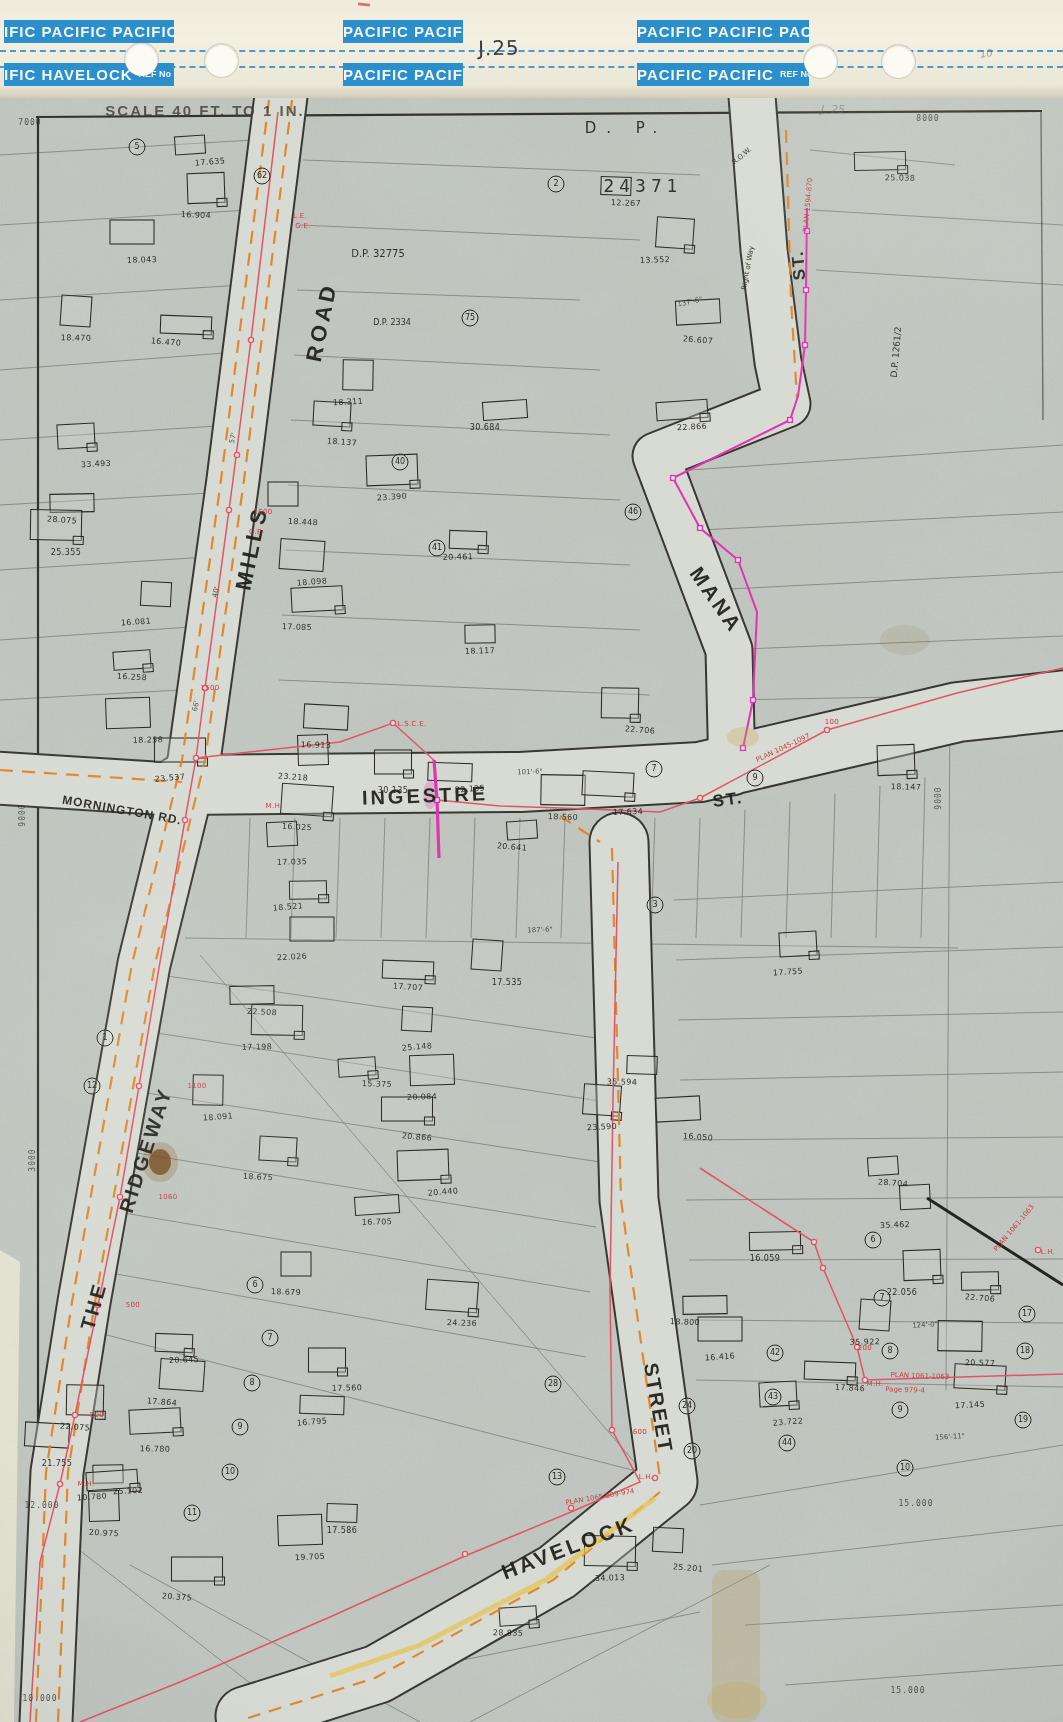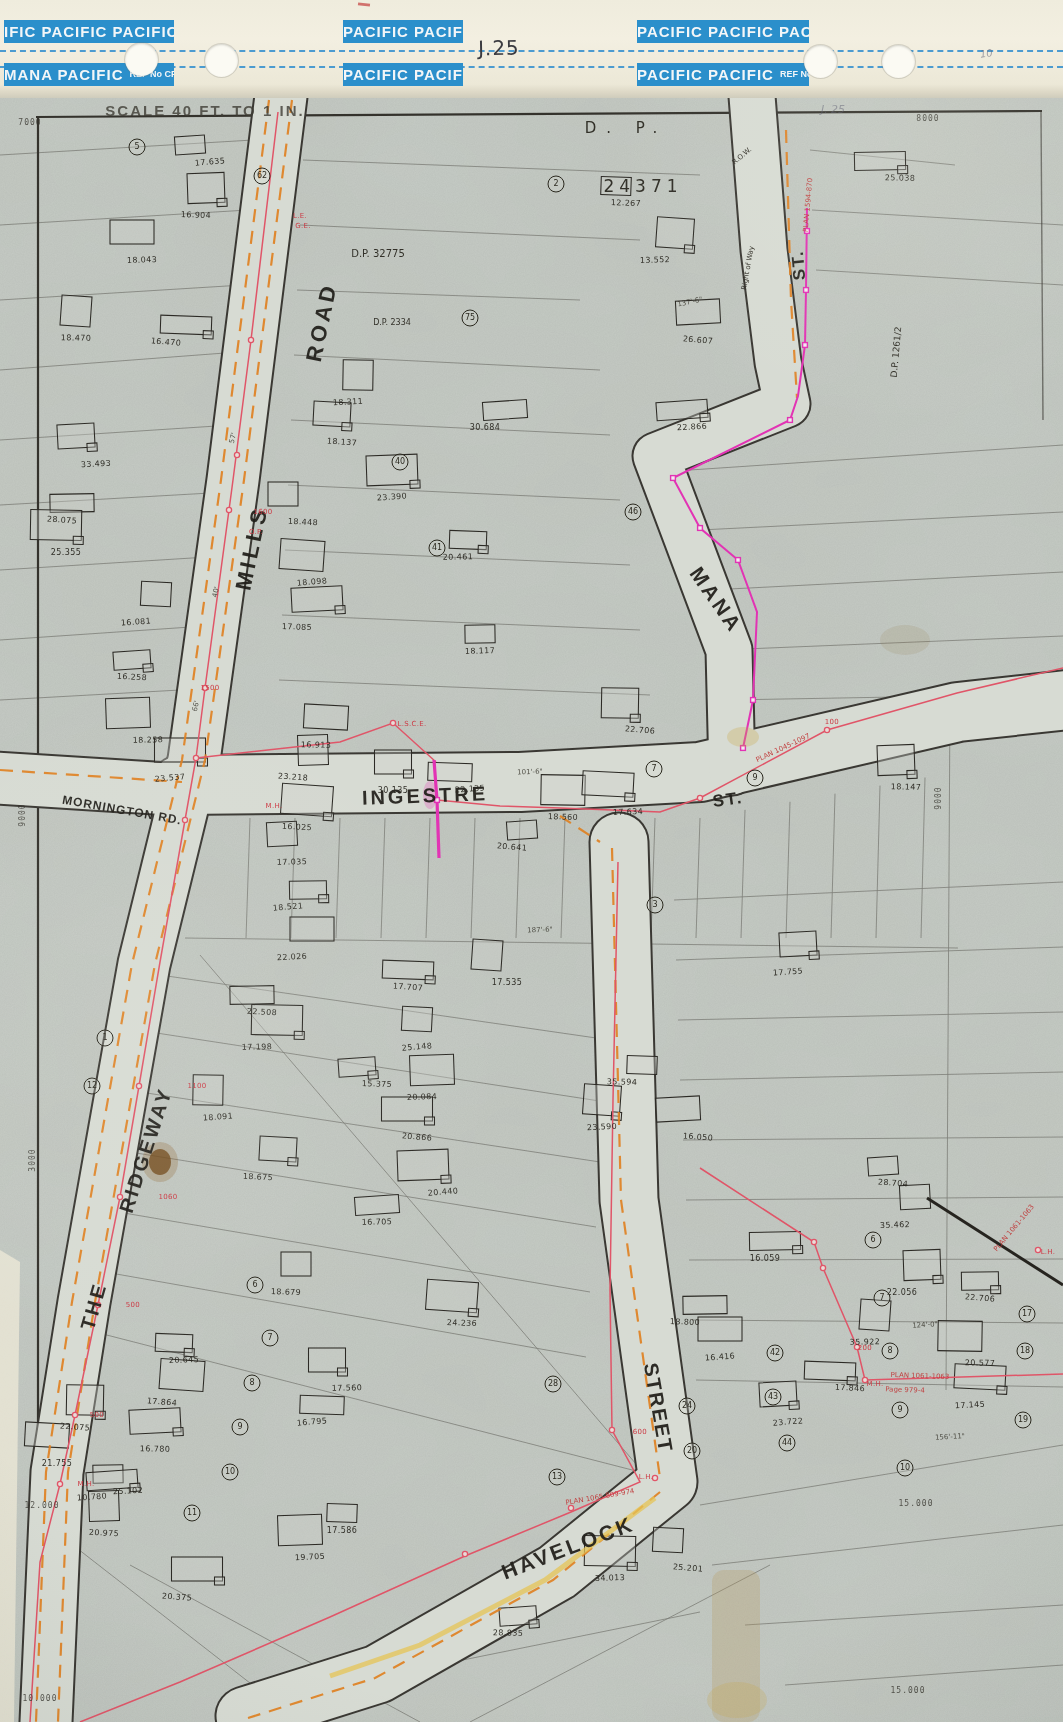--- a/index.html
+++ b/index.html
@@ -716,21 +716,21 @@
 
   <div class="vignette"></div>
 
   <div class="hdr">
     <div class="redtick"></div>
     <div class="band" style="left:4px;top:20px;width:170px;"><span>IFIC PACIFIC PACIFIC</span></div>
     <div class="band" style="left:343px;top:20px;width:120px;"><span>PACIFIC PACIFIC</span></div>
     <div class="band" style="left:637px;top:20px;width:172px;"><span>PACIFIC PACIFIC PACIFIC</span></div>
     <div class="dashrow" style="top:50px;"></div>
     <div class="dashrow" style="top:66px;"></div>
-    <div class="band" style="left:4px;top:63px;width:170px;"><span>MANA PACIFIC</span><span class="ref">REF No CP 15</span></div>
+    <div class="band" style="left:4px;top:63px;width:170px;"><span>IFIC HAVELOCK</span><span class="ref">REF No CP 15</span></div>
     <div class="band" style="left:343px;top:63px;width:120px;"><span>PACIFIC PACIFIC</span></div>
     <div class="band" style="left:637px;top:63px;width:172px;"><span>PACIFIC PACIFIC</span><span class="ref">REF No CP 15</span></div>
     <div class="hole" style="left:125px;top:43px;"></div>
     <div class="hole" style="left:205px;top:44px;"></div>
     <div class="hole" style="left:804px;top:45px;"></div>
     <div class="hole" style="left:882px;top:45px;"></div>
     <div class="pagenum">J.25</div>
     <div class="pencil" style="left:980px;top:48px;transform:rotate(-8deg);">10</div>
   </div>
 

